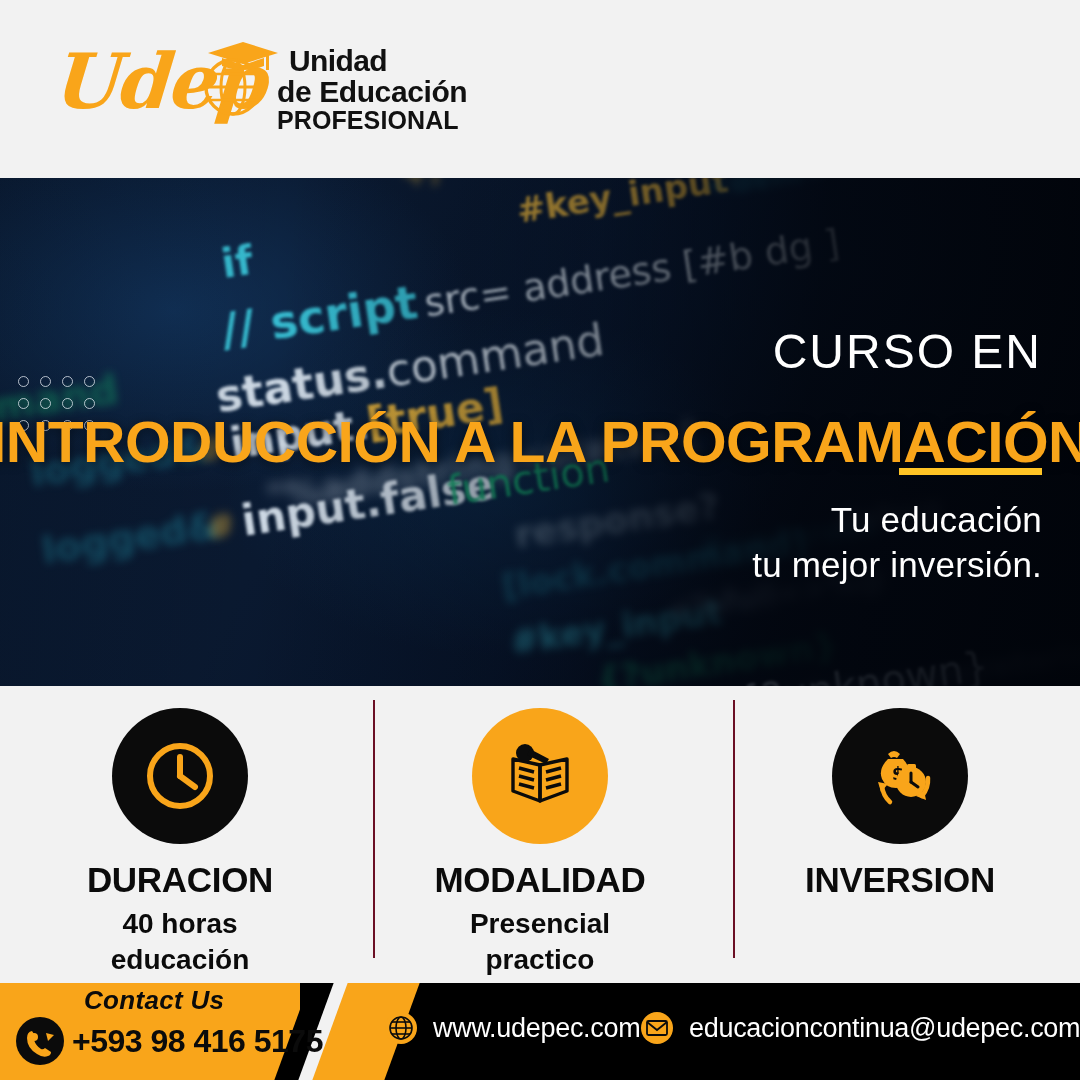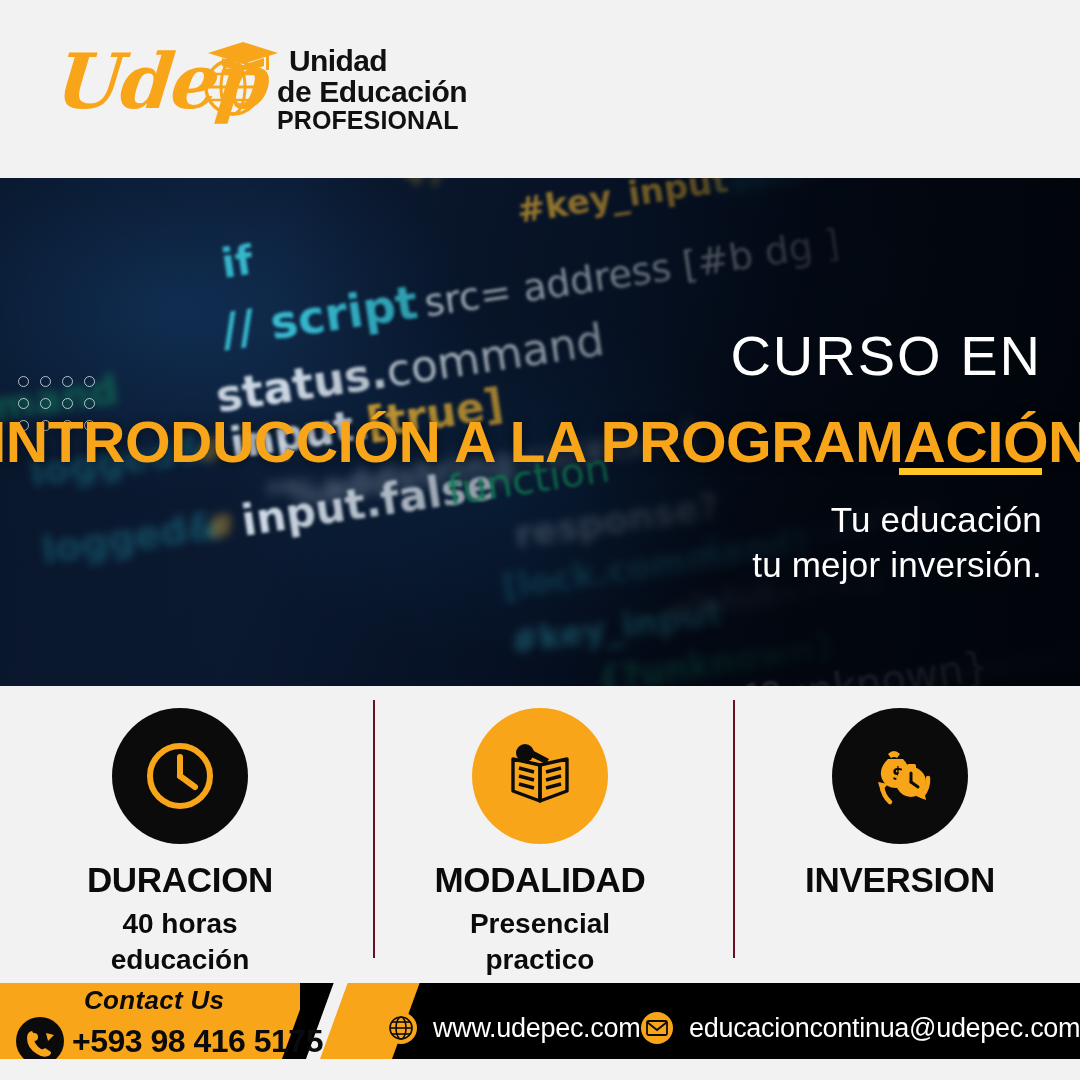--- a/index.html
+++ b/index.html
@@ -60,21 +60,21 @@
 
   .hero-shade{position:absolute;inset:0;
     background:linear-gradient(95deg, rgba(3,9,20,.18) 0%, rgba(3,9,20,0) 26%, rgba(3,9,20,.42) 54%, rgba(2,6,14,.86) 74%, rgba(1,4,10,.95) 100%);}
 
   .dots{position:absolute;display:grid;grid-template-columns:repeat(4,1fr);gap:11px;}
   .dots span{display:block;width:9px;height:9px;border-radius:50%;border:1.6px solid rgba(226,232,240,.78);}
   .dots-tl{left:18px;top:198px;}
 
   .hero-text{position:absolute;right:38px;top:150px;text-align:right;z-index:6;}
   .curso{
-    font-size:56px;font-weight:400;color:#ffffff;
+    font-size:48px;font-weight:400;color:#ffffff;
     letter-spacing:2px;line-height:1;
     font-family:"Liberation Sans", sans-serif;
   }
   .title-row{position:absolute;left:0;top:236px;width:1080px;z-index:6;text-align:center;}
   .title-main{
     display:inline-block;
     font-size:57px;font-weight:700;color:#F9A51A;
     letter-spacing:-0.5px;line-height:1;
     transform:scaleX(1.03);
     text-shadow:0 2px 10px rgba(0,0,0,.45);
@@ -93,21 +93,21 @@
   .circle-dark{background:#0B0B0B;}
   .circle-orange{background:#F9A51A;}
   .card-title{margin-top:18px;font-size:35px;font-weight:700;color:#0B0B0B;letter-spacing:-0.3px;line-height:1;}
   .card-sub{margin-top:9px;font-size:28px;font-weight:700;color:#0B0B0B;line-height:1.28;text-align:center;}
   .card-sub .b{font-weight:700;}
   .divider{position:absolute;top:14px;width:2px;height:258px;background:#6B0F24;}
   .div-1{left:373px;}
   .div-2{left:733px;}
 
   
-  .footer{position:absolute;left:0;top:983px;width:1080px;height:76px;background:#000000;overflow:hidden;}
+  .footer{position:absolute;left:0;top:983px;width:1080px;height:97px;background:#000000;overflow:hidden;}
   .f-orange{position:absolute;left:0;top:0;width:300px;height:97px;background:#F9A51A;}
   .f-white-gap{position:absolute;left:316px;top:-10px;width:22px;height:117px;background:#F2F2F2;transform:skewX(-20deg);}
   .f-black-stripe{position:absolute;left:292px;top:-10px;width:30px;height:117px;background:#000000;transform:skewX(-20deg);}
   .f-orange-para{position:absolute;left:330px;top:-10px;width:72px;height:117px;background:#F9A51A;transform:skewX(-20deg);}
 
   .contact-us{position:absolute;left:84px;top:2px;font-size:26px;font-weight:700;font-style:italic;color:#0B0B0B;letter-spacing:.3px;z-index:4;}
   .phone-row{position:absolute;left:12px;top:30px;display:flex;align-items:center;gap:4px;z-index:4;}
   .phone-num{font-size:32px;font-weight:700;color:#0B0B0B;letter-spacing:-0.5px;}
 
   .web-row{position:absolute;left:382px;top:26px;display:flex;align-items:center;gap:13px;z-index:4;}

